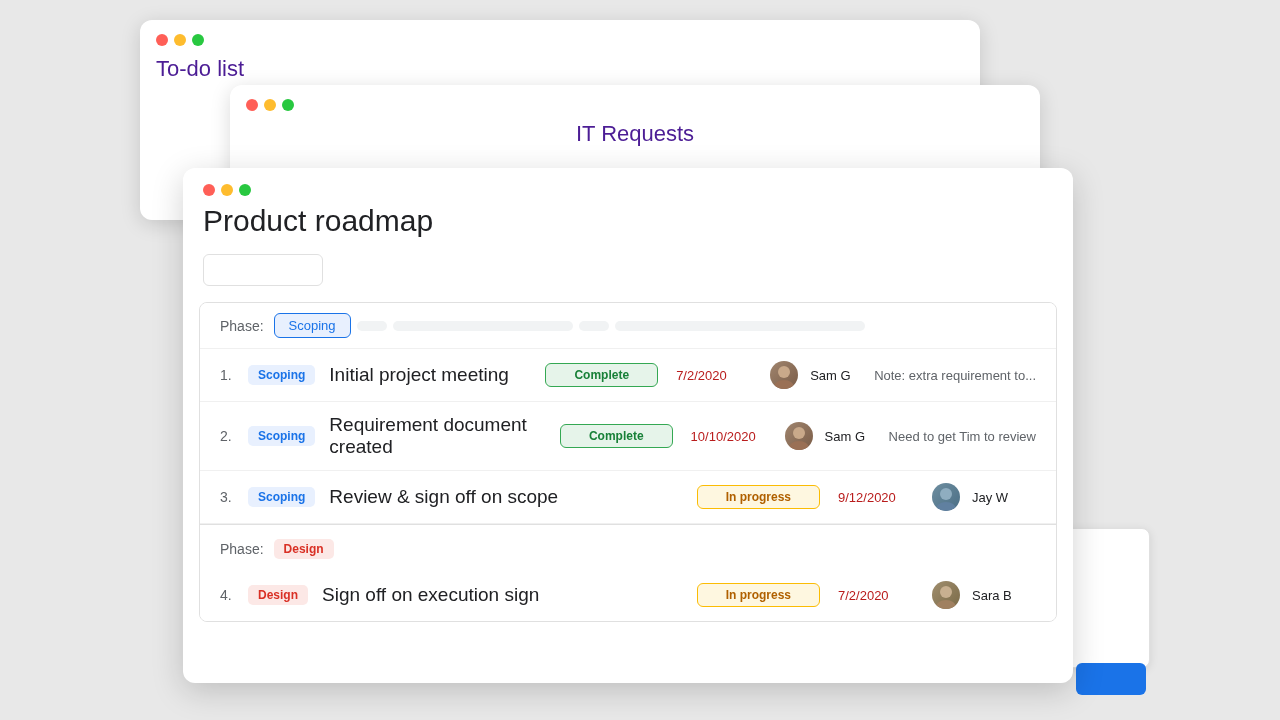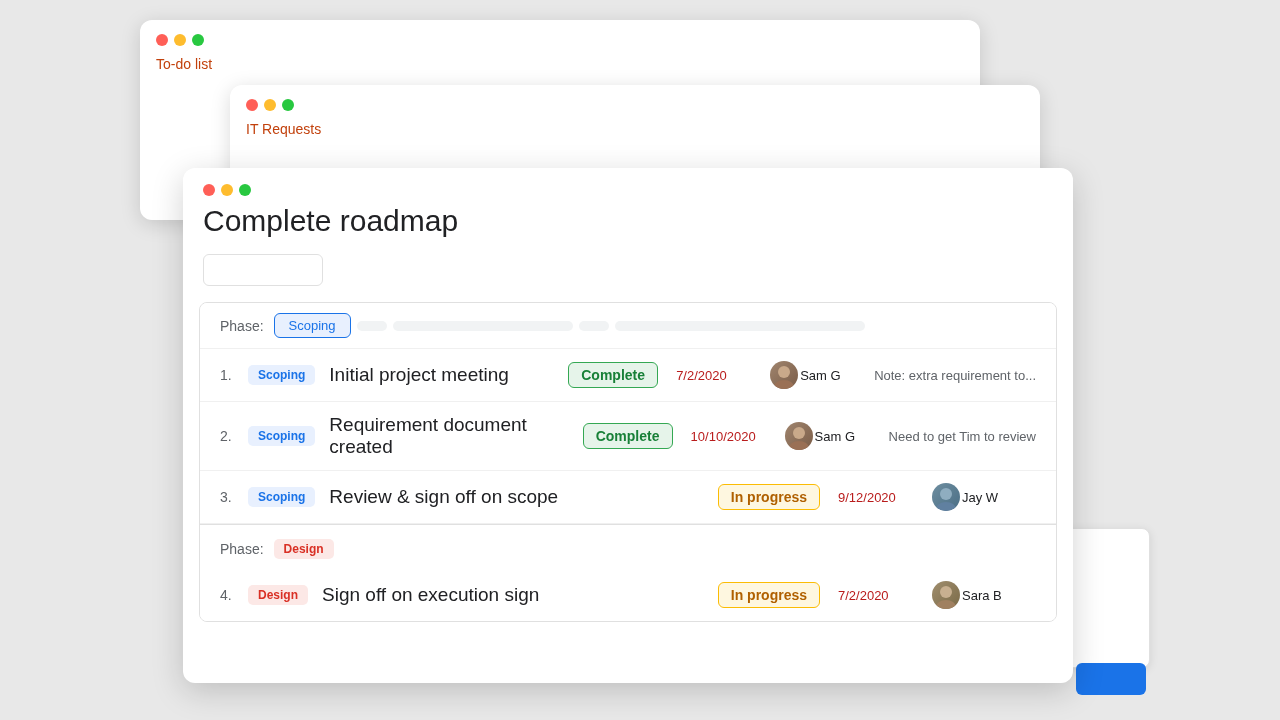--- a/index.html
+++ b/index.html
@@ -27,20 +27,21 @@
     
     .window-bg2 {
       position: absolute;
       top: 85px;
       left: 230px;
       width: 810px;
       height: 160px;
       background: white;
       border-radius: 12px;
       box-shadow: 0 4px 20px rgba(0,0,0,0.15);
+      text-align: center;
     }
 
     
     .window-main {
       position: absolute;
       top: 168px;
       left: 183px;
       width: 890px;
       height: 515px;
       background: white;
@@ -101,23 +102,23 @@
       width: 12px;
       height: 12px;
       border-radius: 50%;
     }
     .dot-red { background: #ff5f57; }
     .dot-yellow { background: #febc2e; }
     .dot-green { background: #28c840; }
 
     .window-title {
       padding: 0 16px 12px;
-      font-size: 14px;
+      font-size: 22px;
       font-weight: 500;
-      color: #c2410c;
+      color: #4c1d95;
     }
 
     
     .window-main .traffic-lights {
       padding: 16px 20px 8px;
     }
     .window-main .window-title {
       font-size: 30px;
       font-weight: 400;
       padding: 0 20px 16px;
@@ -222,23 +223,23 @@
     }
 
     .task-name {
       font-size: 19px;
       color: #202124;
       flex: 1;
       min-width: 0;
     }
 
     .status-pill {
-      padding: 4px 12px;
+      padding: 4px 28px;
       border-radius: 6px;
-      font-size: 14px;
+      font-size: 12px;
       font-weight: 600;
       margin-right: 18px;
       flex-shrink: 0;
       min-width: 90px;
       text-align: center;
     }
     .status-complete {
       background: #e6f4ea;
       color: #188038;
       border: 1.5px solid #34a853;
@@ -253,21 +254,21 @@
       font-size: 13px;
       color: #b91c1c;
       margin-right: 14px;
       width: 80px;
       flex-shrink: 0;
     }
 
     .avatar-area {
       display: flex;
       align-items: center;
-      gap: 2px;
+      gap: 12px;
       margin-right: 14px;
       flex-shrink: 0;
       width: 90px;
     }
     .avatar {
       width: 28px;
       height: 28px;
       border-radius: 50%;
       background: #c5b3a0;
       display: flex;
@@ -339,21 +340,21 @@
 
 <div class="blue-block"></div>
 <div class="blue-btn"></div>
 
 <div class="window-main">
   <div class="traffic-lights">
     <div class="dot dot-red"></div>
     <div class="dot dot-yellow"></div>
     <div class="dot dot-green"></div>
   </div>
-  <div class="window-title">Complete roadmap</div>
+  <div class="window-title">Product roadmap</div>
 
   <div class="filter-bar">
     <div class="filter-input"></div>
   </div>
 
   <div class="table-container">
 
     <div class="phase-header">
       <span class="phase-label">Phase:</span>
       <div class="phase-tabs">

